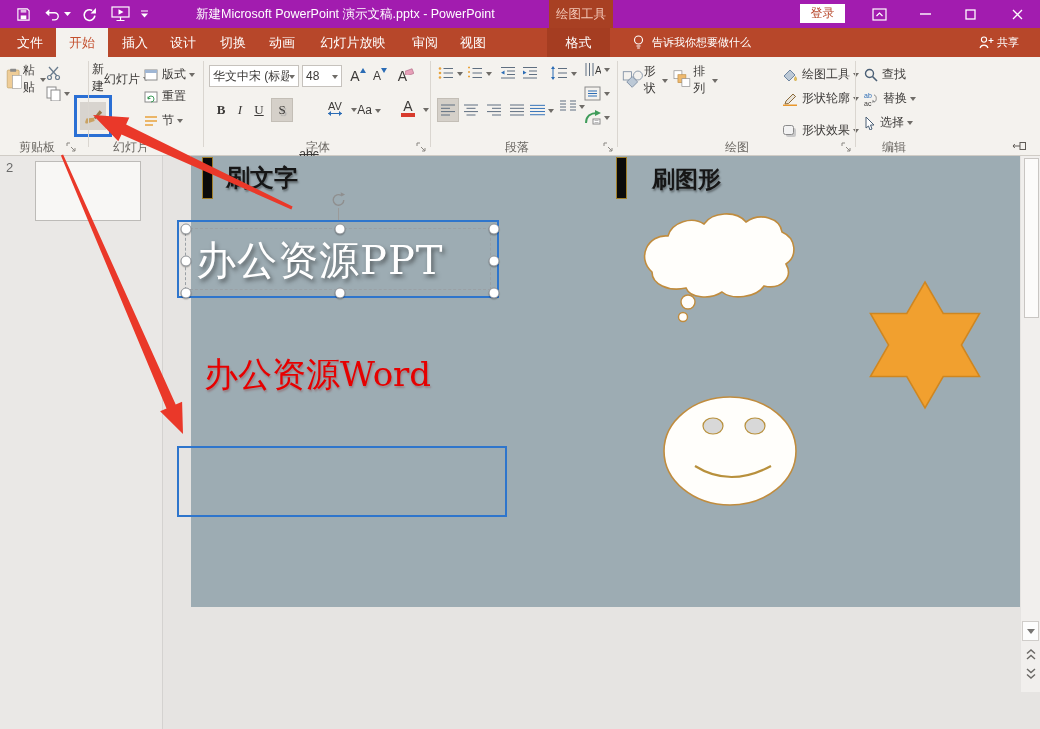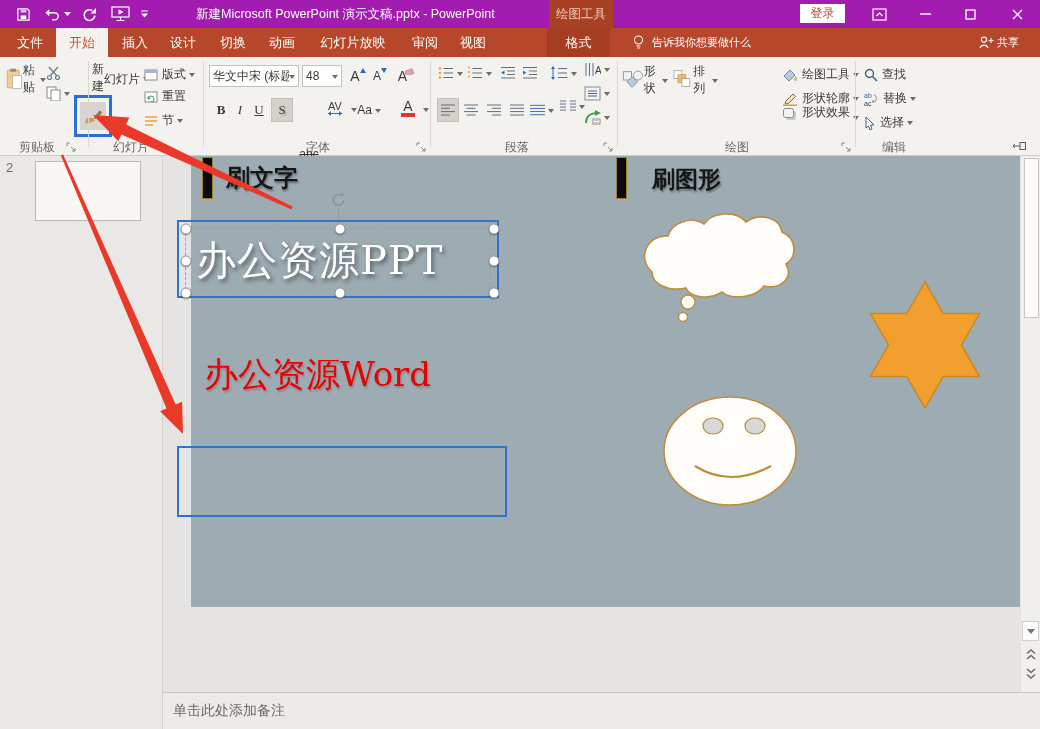--- a/index.html
+++ b/index.html
@@ -420,21 +420,21 @@
       <span class="ic">
           <svg width="16" height="14" viewBox="0 0 16 14">
             <path d="M4 9l7-7 2.5 2.5-7 7L3 12z" fill="#e8e3da" stroke="#8a6a3a"></path>
             <path d="M11 2l2.5 2.5" stroke="#8a6a3a"></path>
             <path d="M1 13.5h14" stroke="#e8972c" stroke-width="2"></path>
           </svg>
         </span>
       <span>形状轮廓</span>
         <span class="car"></span>
     </span>
-    <span class="mini" style="left:782px;top:47px;align-items:flex-end;">
+    <span class="mini" style="left:782px;top:65px;">
       <span class="ic">
           <svg width="16" height="14" viewBox="0 0 16 14">
             <rect x="4" y="4" width="10" height="9" rx="2" fill="#c9c9c9"></rect>
             <rect x="1.5" y="1.5" width="10" height="9" rx="2" fill="#f2f2f2" stroke="#8a8a8a"></rect>
           </svg>
         </span>
       <span>形状效果</span>
         <span class="car"></span>
     </span>
     <span class="glabel" style="left:715px;width:44px;">绘图</span>
@@ -545,22 +545,19 @@
     <svg width="10" height="11" viewBox="0 0 10 11">
         <path d="M1 4.5L5 1l4 3.5M1 10l4-3.5L9 10" fill="none" stroke="#6a6865" stroke-width="1.4"></path>
       </svg>
   </span>
   <span class="sbbtn" style="left:1024px;top:666px;width:13px;height:14px;">
     <svg width="10" height="11" viewBox="0 0 10 11">
         <path d="M1 1l4 3.5L9 1M1 6.5L5 10l4-3.5" fill="none" stroke="#6a6865" stroke-width="1.4"></path>
       </svg>
   </span>
 
-  <div class="notes">
-    <span class="notestext">单击此处添加备注</span>
-  </div>
 
   <svg class="abs noptr" style="left:0;top:0;" width="1040" height="729" viewBox="0 0 1040 729">
     <polygon points="292.6,206.6 126.1,124.4 129.3,117.6 93,115 118.3,141.2 121.5,134.4 291.4,209.4" fill="#ea3829"></polygon>
     <polygon points="63.1,154.5 175.7,404.5 182.1,401.7 183,434 160.1,411.3 166.5,408.5 60.9,155.5" fill="#ea3829"></polygon>
   </svg>
 
 </div>
 
 </body></html>

